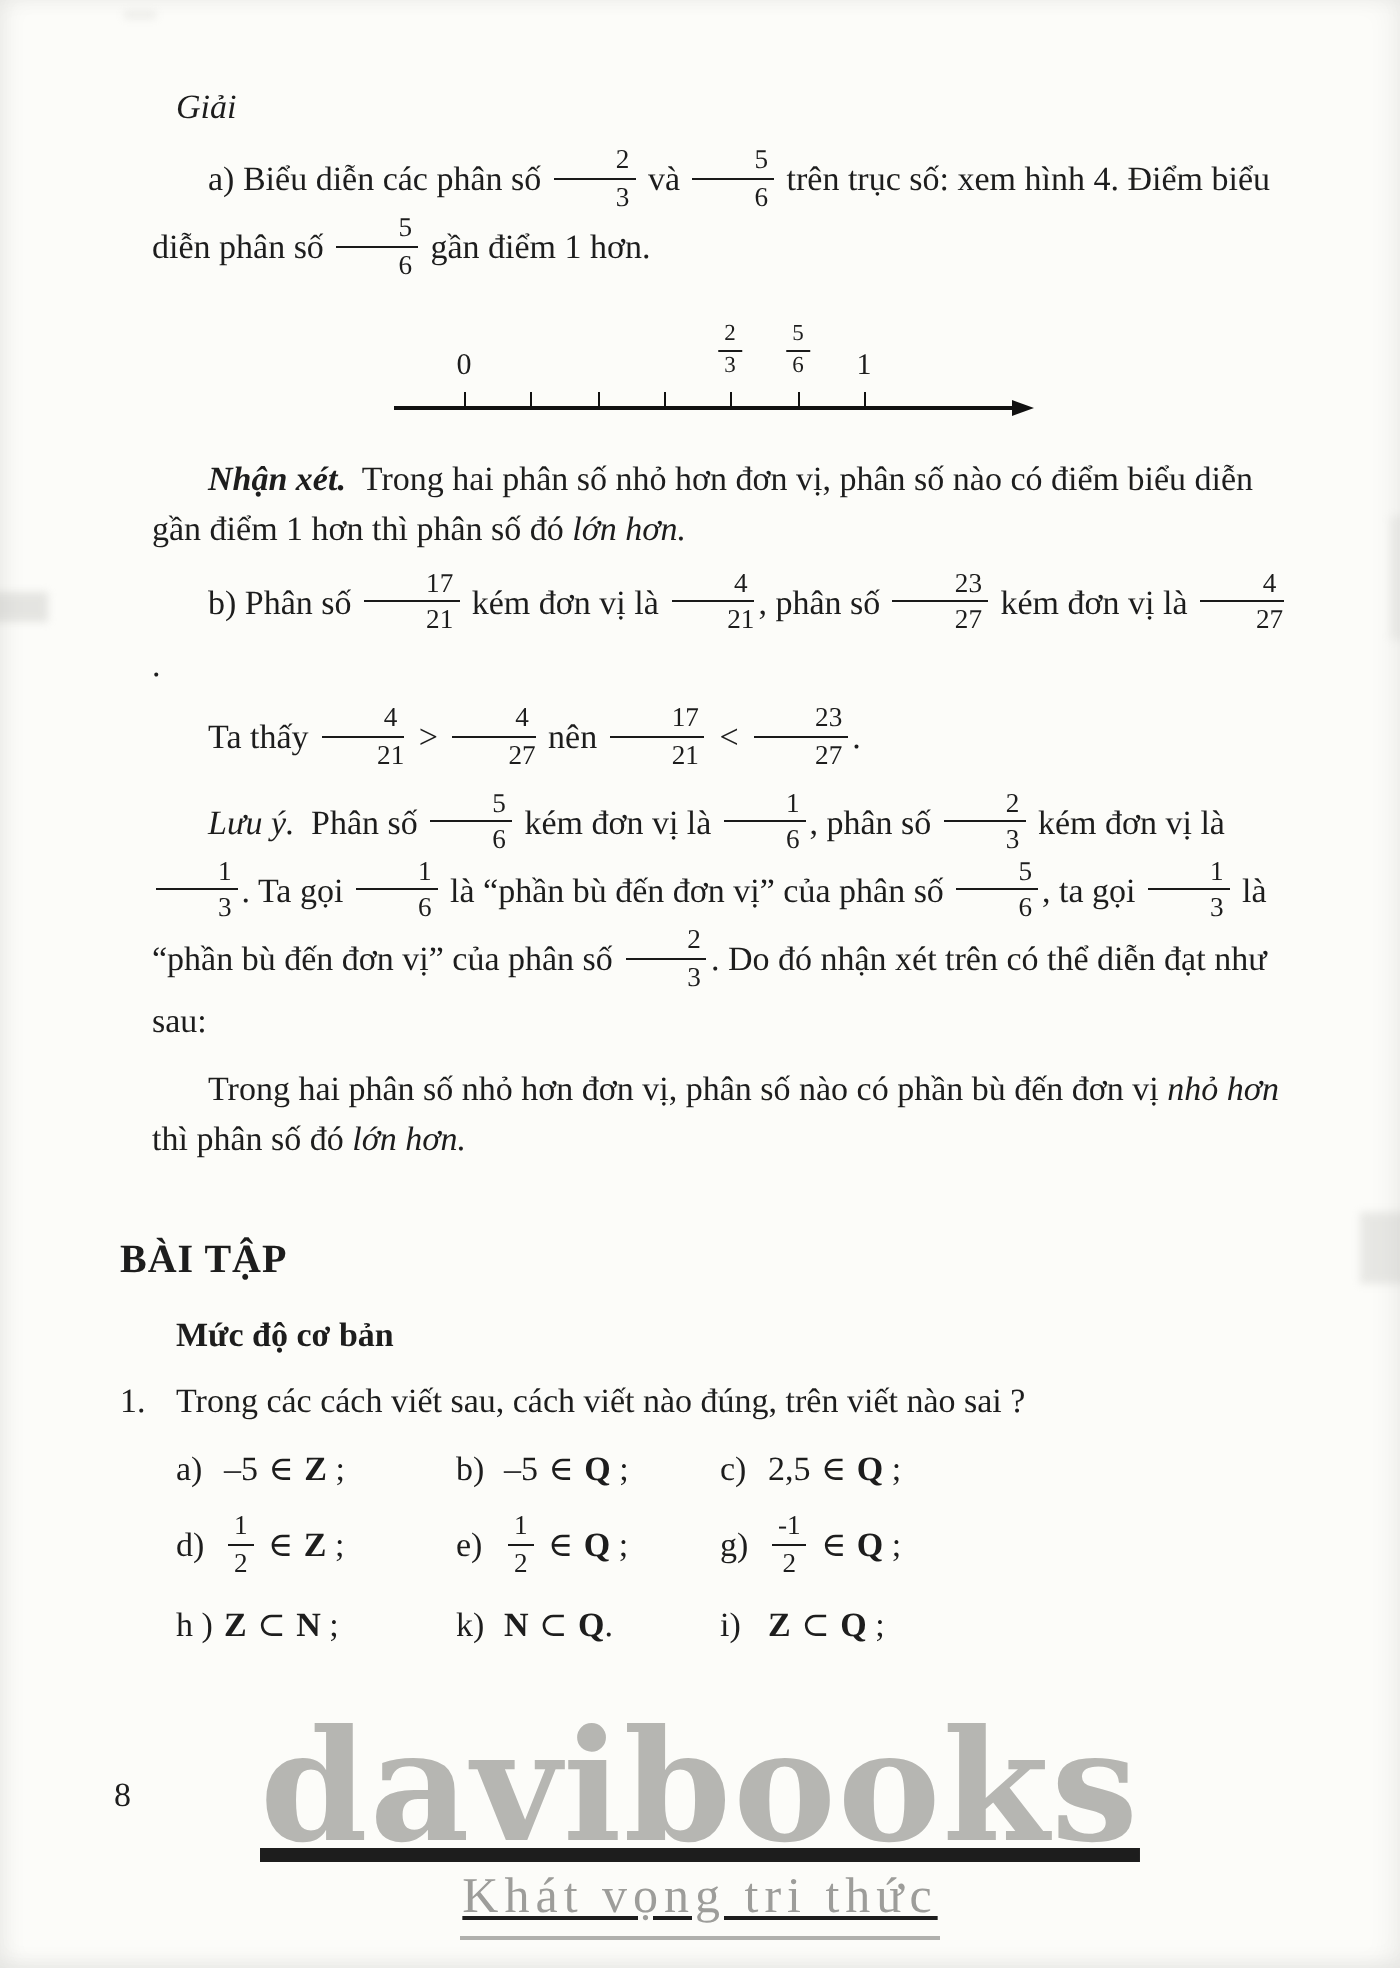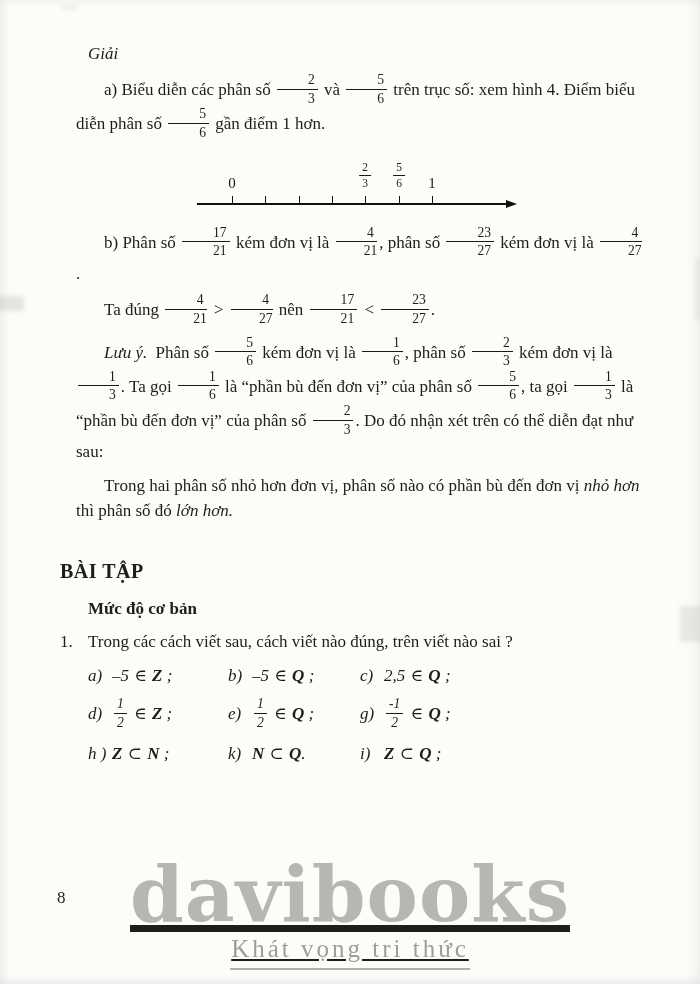--- a/index.html
+++ b/index.html
@@ -31,21 +31,21 @@
   .nl-lab{position:absolute;bottom:24px;transform:translateX(-50%);font-size:15px;line-height:1;}
   .nl-lab .frac{font-size:11.5px;top:0;margin:0;}
   .caption{margin-top:6px;font-size:16px;}
   .remark{margin-top:10px;}
   .lead{margin-right:4px;}
   .bt-title{margin:36px 0 16px;font-size:20px;font-weight:700;letter-spacing:.5px;}
   .level{margin:0 0 10px;font-weight:700;text-indent:28px;}
   .ex-line{margin:0 0 10px;line-height:1.5;}
   .ex-num{display:inline-block;width:28px;}
   .opts{margin-left:28px;display:grid;grid-template-columns:140px 132px auto;row-gap:10px;align-items:center;}
-  .opt{white-space:nowrap;line-height:1.4;font-style:italic;}
+  .opt{white-space:nowrap;line-height:1.4;}
   .opt-label{display:inline-block;min-width:24px;}
   .set{font-weight:700;}
   .rel{padding:0 1px;}
   
   .page-num{position:absolute;left:57px;top:888px;font-size:17px;z-index:2;}
   .watermark{position:absolute;left:0;right:0;bottom:14px;text-align:center;z-index:1;pointer-events:none;text-decoration:underline;}
   .wm-brand{font-size:77px;font-weight:700;color:#b6b6b2;line-height:1;letter-spacing:1px;
             font-family:"DejaVu Serif","Liberation Serif",serif;}
   .wm-slogan{font-size:25px;color:#9d9d9a;letter-spacing:3px;margin-top:2px;}
   .wm-rule{width:240px;height:2.5px;background:#b0b0ad;margin:5px auto 0;}
@@ -91,33 +91,38 @@
         <i class="tick" style="left:68px"></i>
         <i class="tick" style="left:102px"></i>
         <i class="tick" style="left:135px"></i>
         <i class="tick" style="left:168px"></i>
         <i class="tick" style="left:202px"></i>
         <i class="tick" style="left:235px"></i>
         <i class="nl-arrow"></i>
       </div>
     </div>
 
+    <p class="para indent remark">
+      <span class="it bd lead">Nhận xét.</span>
+      <span>Trong hai phân số nhỏ hơn đơn vị, phân số nào có điểm biểu diễn gần điểm 1 hơn thì phân số đó</span>
+      <span class="it">lớn hơn.</span>
+    </p>
 
     <p class="para indent">
       <span>b)  Phân số</span>
       <span class="frac"><span class="fn">17</span><span class="fd">21</span></span>
       <span>kém đơn vị là</span>
       <span class="frac"><span class="fn">4</span><span class="fd">21</span></span><span>, phân số</span>
       <span class="frac"><span class="fn">23</span><span class="fd">27</span></span>
       <span>kém đơn vị là</span>
       <span class="frac"><span class="fn">4</span><span class="fd">27</span></span><span>.</span>
     </p>
 
     <p class="para indent">
-      <span>Ta đúng</span>
+      <span>Ta thấy</span>
       <span class="frac"><span class="fn">4</span><span class="fd">21</span></span>
       <span class="rel">&gt;</span>
       <span class="frac"><span class="fn">4</span><span class="fd">27</span></span>
       <span>nên</span>
       <span class="frac"><span class="fn">17</span><span class="fd">21</span></span>
       <span class="rel">&lt;</span>
       <span class="frac"><span class="fn">23</span><span class="fd">27</span></span><span>.</span>
     </p>
 
     <p class="para indent">

